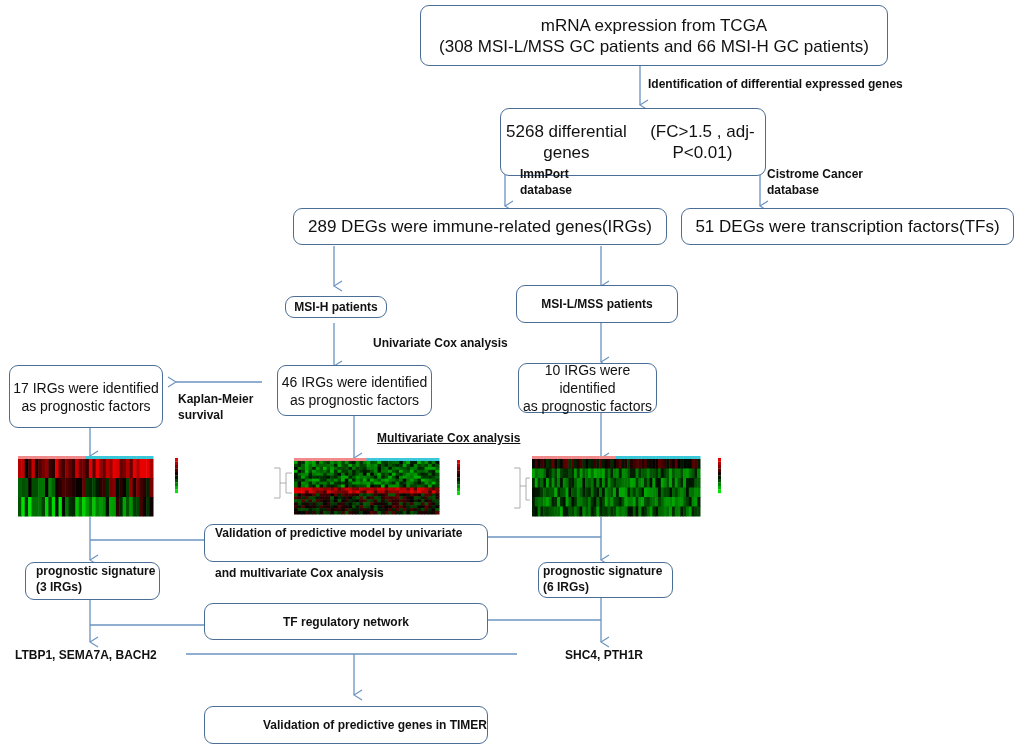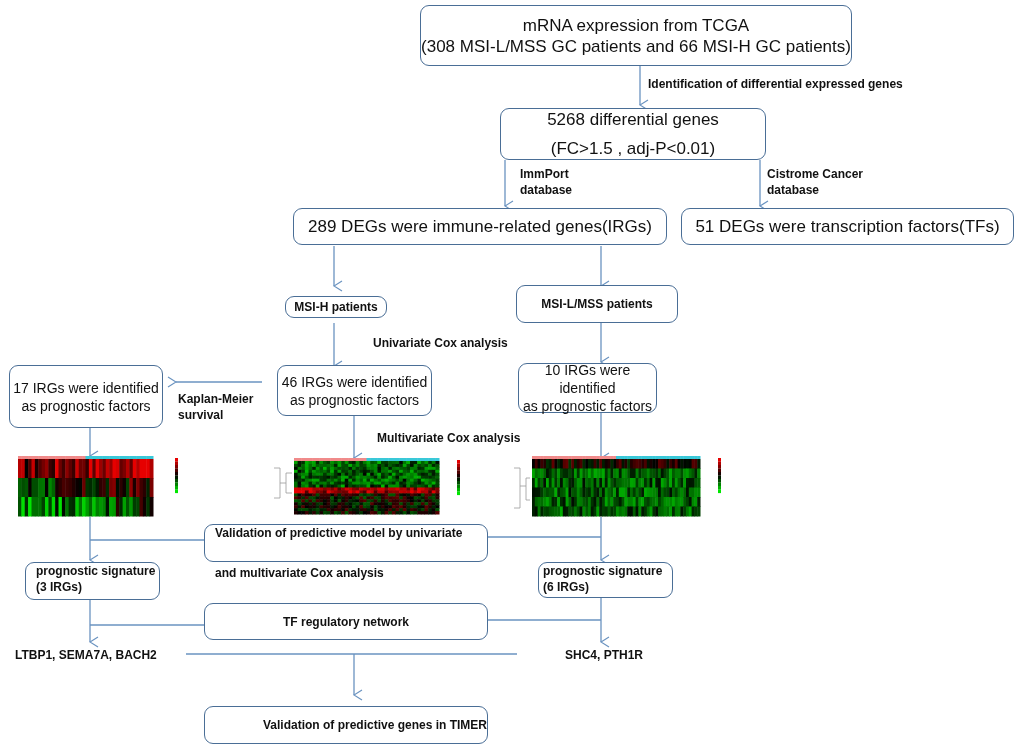--- a/index.html
+++ b/index.html
@@ -47,27 +47,27 @@
     <line x1="601" y1="517" x2="601" y2="560" marker-end="url(#arr)"></line>
     <line x1="90" y1="600" x2="90" y2="642" marker-end="url(#arr)"></line>
     <line x1="90" y1="625" x2="204" y2="625"></line>
     <line x1="488" y1="620" x2="601" y2="620"></line>
     <line x1="601" y1="597" x2="601" y2="642" marker-end="url(#arr)"></line>
     <line x1="186" y1="654" x2="517" y2="654"></line>
     <line x1="354" y1="654" x2="354" y2="695" marker-end="url(#arr)"></line>
   </g>
 </svg>
 
-<div class="box big" style="left:420px;top:5px;width:432px;height:61px;flex-direction:column;">
+<div class="box big" style="left:420px;top:5px;width:468px;height:61px;flex-direction:column;">
   <span>mRNA expression from TCGA</span>
   <span>(308 MSI-L/MSS GC patients and 66 MSI-H GC patients)</span>
 </div>
 <div class="lbl" style="left:648px;top:76px;">Identification of differential expressed genes</div>
 
-<div class="box big" style="left:500px;top:108px;width:266px;height:52px;flex-direction:column;gap:8px;">
+<div class="box big" style="left:500px;top:108px;width:266px;height:68px;gap:8px;">
   <span>5268 differential genes</span>
   <span>(FC&gt;1.5 , adj-P&lt;0.01)</span>
 </div>
 <div class="lbl" style="left:520px;top:166px;">
   <div>ImmPort</div>
   <div>database</div>
 </div>
 <div class="lbl" style="left:767px;top:166px;">
   <div>Cistrome Cancer</div>
   <div>database</div>
@@ -97,21 +97,21 @@
   <div>survival</div>
 </div>
 <div class="box med" style="left:277px;top:365px;width:155px;height:51px;flex-direction:column;">
   <span>46 IRGs were identified</span>
   <span>as prognostic factors</span>
 </div>
 <div class="box med" style="left:518px;top:363px;width:139px;height:50px;flex-direction:column;">
   <span>10 IRGs were identified</span>
   <span>as prognostic factors</span>
 </div>
-<div class="lbl" style="left:377px;top:430px;">Multivariate Cox analysis</div>
+<div class="lbl" style="left:377px;top:430px;text-decoration:underline;">Multivariate Cox analysis</div>
 
 <div class="heat" style="left:18px;top:456px;width:165px;height:62px;">
     <svg id="hm0" width="165" height="62">
       <rect x="0" y="0" width="3.875" height="3" fill="#f08a8a"></rect>
       <rect x="3.375" y="0" width="3.875" height="3" fill="#f08a8a"></rect>
       <rect x="6.75" y="0" width="3.875" height="3" fill="#f08a8a"></rect>
       <rect x="10.125" y="0" width="3.875" height="3" fill="#f08a8a"></rect>
       <rect x="13.5" y="0" width="3.875" height="3" fill="#f08a8a"></rect>
       <rect x="16.875" y="0" width="3.875" height="3" fill="#f08a8a"></rect>
       <rect x="20.25" y="0" width="3.875" height="3" fill="#f08a8a"></rect>

